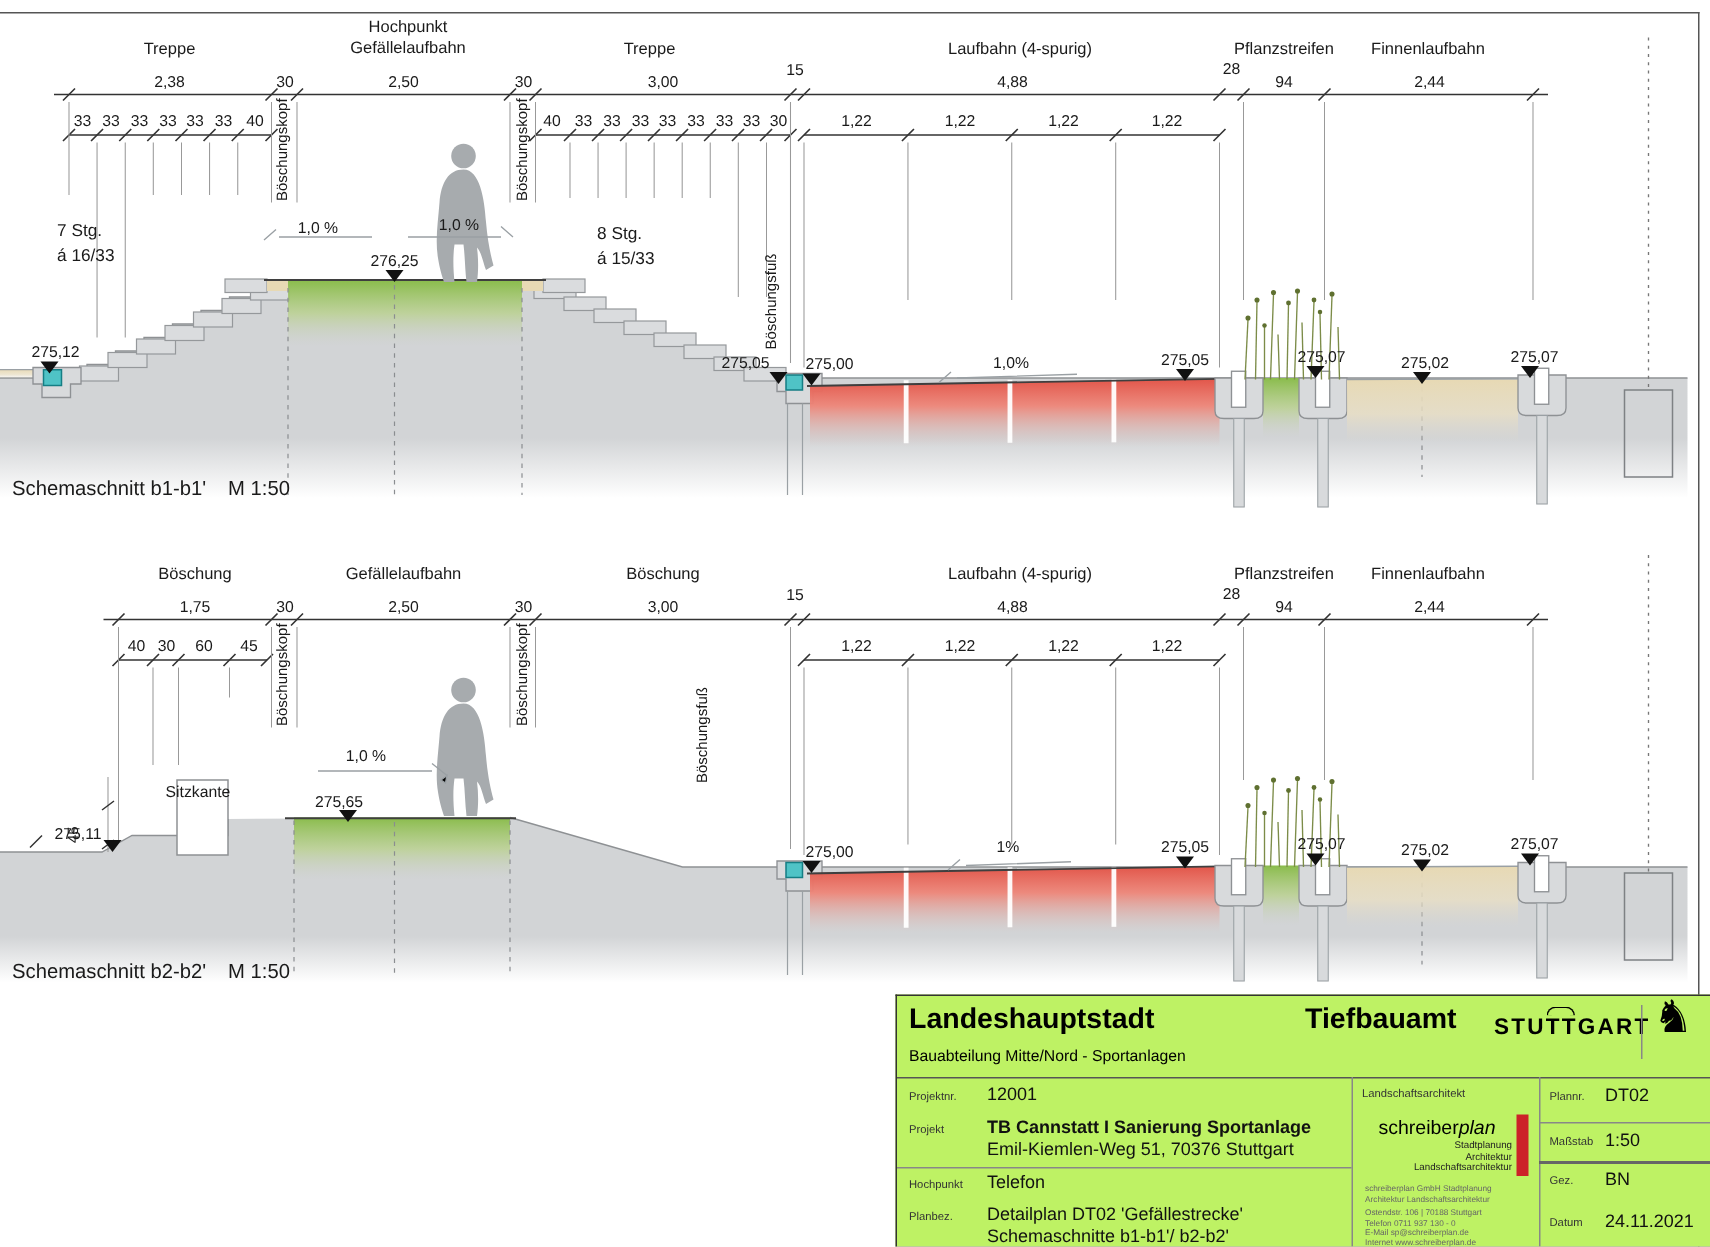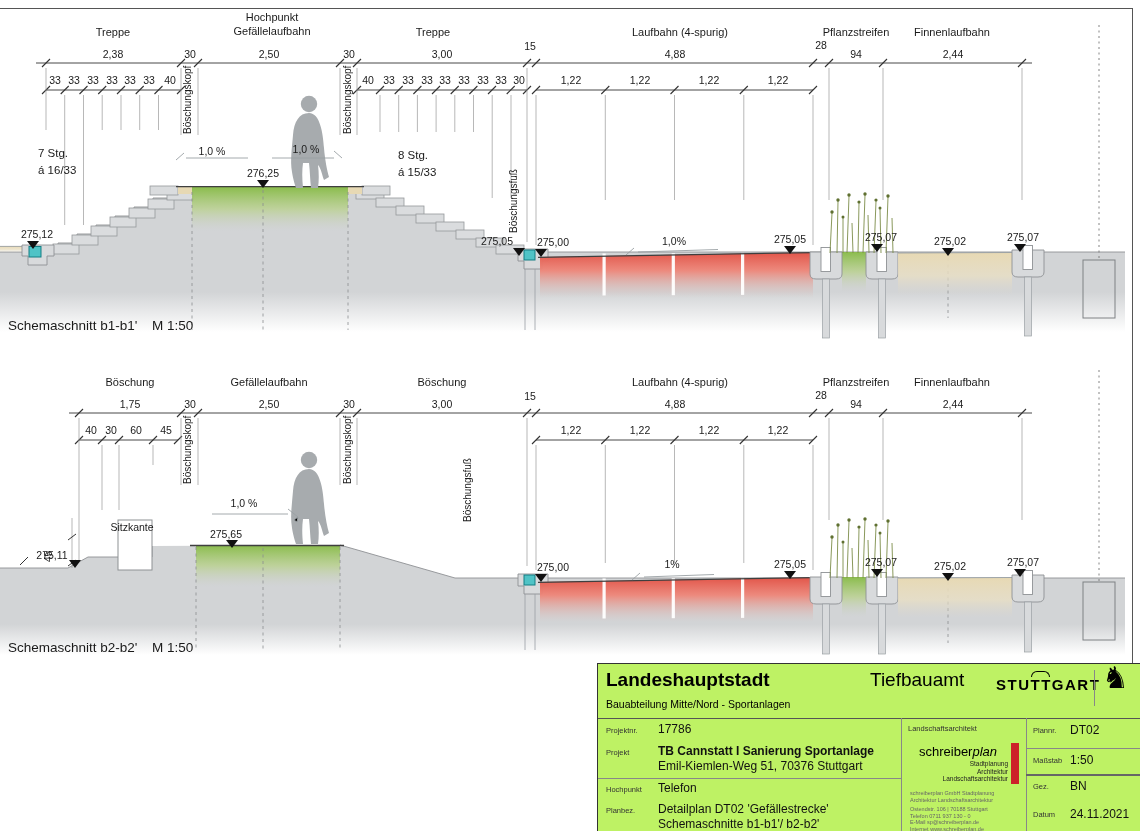--- a/index.html
+++ b/index.html
@@ -9,21 +9,21 @@
   .dim{font-size:10.5px;}
   .cat{font-size:11px;}
   .rot{font-size:10px;}
   .stg{font-size:11.5px;}
   .ttl{font-size:13.5px;}
   .tb{position:absolute;left:597px;top:663px;width:542px;height:167px;background:#bef264;
       border-top:1.5px solid #333;border-left:1.5px solid #333;border-bottom:1px solid #555;}
   .tb div{position:absolute;white-space:nowrap;}
   .city{left:8px;top:5px;font-size:19px;font-weight:bold;}
   .dept{left:8px;top:34px;font-size:10.5px;}
-  .office{left:272px;top:5px;font-size:19px;font-weight:normal;}
+  .office{left:272px;top:5px;font-size:19px;font-weight:bold;}
   .stut{left:398px;top:12px;font-size:15px;font-weight:bold;letter-spacing:1.5px;}
   .stut .tt{position:relative;display:inline-block;}
   .stut .tt::before{content:'';position:absolute;top:-5px;left:0;right:2px;height:5px;
       border:1.6px solid #000;border-bottom:none;border-radius:6px 6px 0 0;}
   .vl{width:1px;background:#888;}
   .hl{height:1px;background:#555;}
   .lbl{font-size:7.5px;color:#333;}
   .val{font-size:12px;color:#111;}
   .bold{font-weight:bold;}
   .sp-name{left:310px;top:80px;width:100px;text-align:center;font-size:13px;}
@@ -478,21 +478,21 @@
 <div class="tb">
   <div class="city">Landeshauptstadt</div>
   <div class="dept">Bauabteilung Mitte/Nord   -   Sportanlagen</div>
   <div class="office">Tiefbauamt</div>
   <div class="stut"><span>STU</span><span class="tt">TT</span><span>GART</span></div>
   <div class="vl" style="left:496px;top:6px;height:36px;"></div>
   <div class="horse">♞</div>
   <div class="hl" style="left:0;top:54px;width:542px;"></div>
 
   <div class="lbl" style="left:8px;top:62px;">Projektnr.</div>
-  <div class="val" style="left:60px;top:58px;">17786</div>
+  <div class="val" style="left:60px;top:58px;">12001</div>
   <div class="lbl" style="left:8px;top:84px;">Projekt</div>
   <div class="val bold" style="left:60px;top:80px;">TB Cannstatt  I Sanierung Sportanlage</div>
   <div class="val" style="left:60px;top:95px;">Emil-Kiemlen-Weg 51, 70376 Stuttgart</div>
   <div class="hl" style="left:0;top:114px;width:303px;background:#888;"></div>
   <div class="lbl" style="left:8px;top:121px;">Hochpunkt</div>
   <div class="val" style="left:60px;top:117px;">Telefon</div>
   <div class="lbl" style="left:8px;top:142px;">Planbez.</div>
   <div class="val" style="left:60px;top:138px;">Detailplan DT02  'Gefällestrecke'</div>
   <div class="val" style="left:60px;top:153px;text-align:center;">Schemaschnitte b1-b1'/ b2-b2'</div>
 

